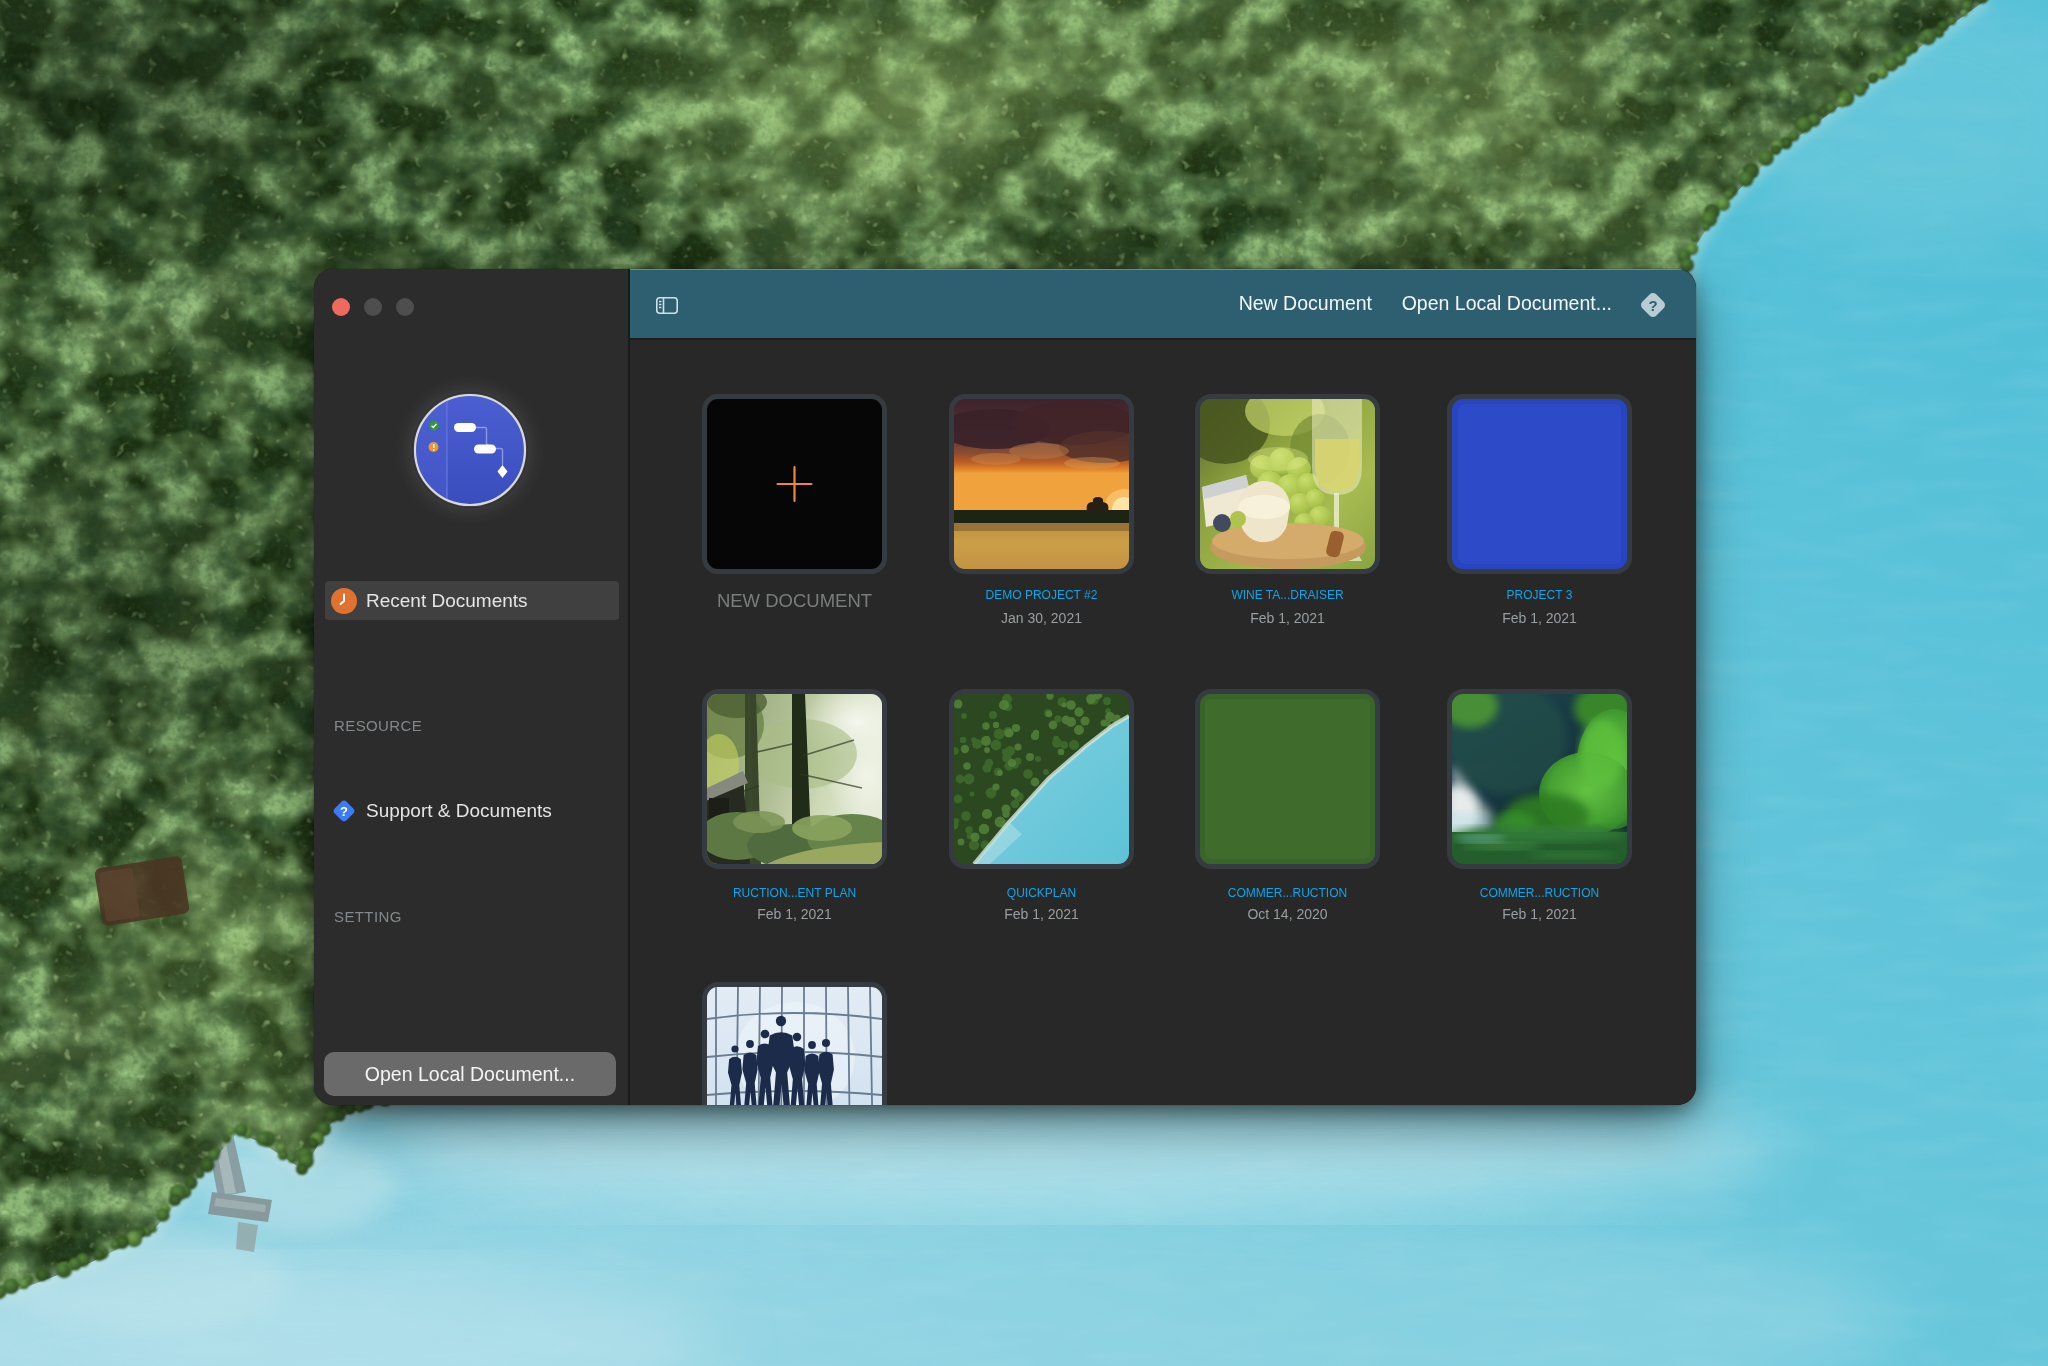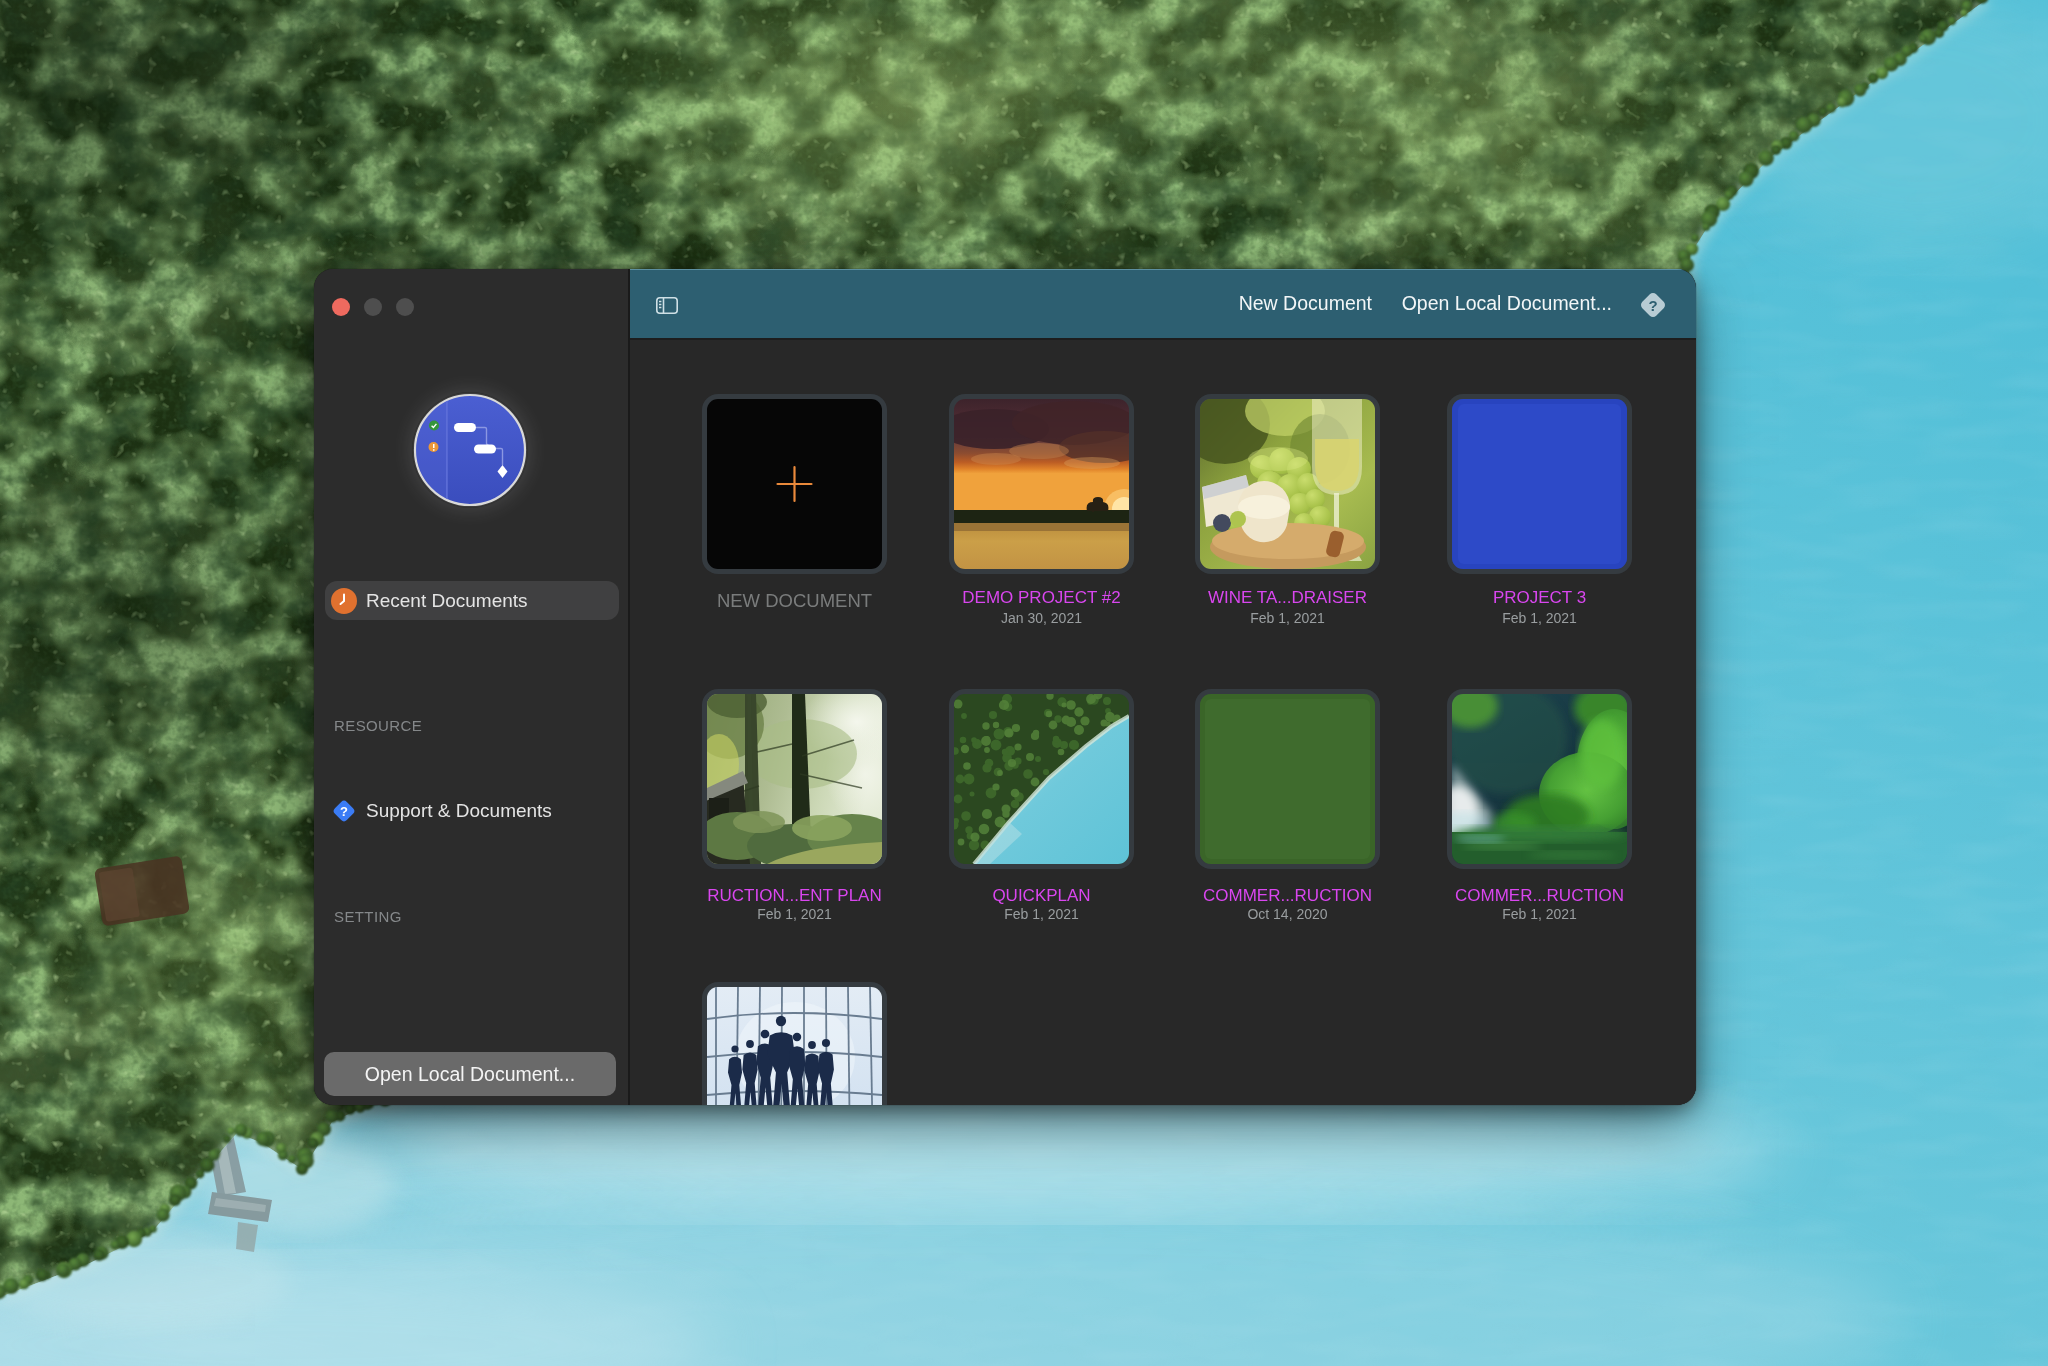--- a/index.html
+++ b/index.html
@@ -11,21 +11,21 @@
 #content{position:absolute;left:316px;top:69px;width:1066px;height:767px;background:#282828;border-top:2px solid #1d1d1d;box-sizing:border-box;}
 .tl{position:absolute;top:29px;width:18px;height:18px;border-radius:50%;}
 .abs{position:absolute;}
 .srow{position:absolute;left:11px;width:294px;height:39px;}
 .slabel{position:absolute;left:41px;top:0;height:39px;line-height:39px;font-size:19px;color:#e4e4e4;white-space:nowrap;}
 .shead{position:absolute;left:20px;font-size:15px;color:#85888a;letter-spacing:.4px;}
 .sicon{position:absolute;left:6px;top:7px;width:26px;height:26px;}
 .tile{position:absolute;width:185px;height:180px;background:#353b40;border-radius:16px;}
 .tile .im{position:absolute;left:5px;top:5px;width:175px;height:170px;border-radius:11px;overflow:hidden;}
 .tile .im svg{display:block;}
-.tt{position:absolute;width:246px;text-align:center;font-size:17px;color:#d946ef;white-space:nowrap;}
+.tt{position:absolute;width:246px;text-align:center;font-size:12px;color:#0ea5e9;white-space:nowrap;}
 .td{position:absolute;width:246px;text-align:center;font-size:14px;color:#9a9ea0;white-space:nowrap;}
 .tbtxt{position:absolute;top:0;height:69px;line-height:69px;font-size:19.5px;color:#f2f6f7;white-space:nowrap;}
 </style>
 </head>
 <body>
 <svg id="bg" width="2048" height="1366" viewBox="0 0 2048 1366">
   <defs>
     <filter id="fCrown" x="0" y="0" width="100%" height="100%">
       <feTurbulence type="fractalNoise" baseFrequency="0.02 0.022" numOctaves="3" seed="8"></feTurbulence>
       <feColorMatrix type="matrix" values="0 0 0 0 0.30  0 0 0 0 0.54  0 0 0 0 0.21  0 0 2.8 0 -1.0"></feColorMatrix>
@@ -283,21 +283,21 @@
           <rect x="21" y="57.2" width="1.5" height="1.5" fill="#fff"></rect>
         <g fill="none" stroke="#8b97e2" stroke-width="1.4">
           <path d="M64 35.5 h9 q1.5 0 1.5 1.5 v14 q0 2 2 2"></path>
           <path d="M83 56.5 h6 q1.5 0 1.5 1.5 v15"></path>
         </g>
         <rect x="42" y="31" width="22" height="9" rx="4.5" fill="#fff"></rect>
         <rect x="62" y="52.5" width="22" height="9" rx="4.5" fill="#fff"></rect>
         <path d="M90.5 73 l5 6.5 l-5 6.5 l-5 -6.5 z" fill="#fff"></path>
       </svg>
     </div>
-    <div class="srow" style="top:312px;background:#404041;border-radius:12px;">
+    <div class="srow" style="top:312px;background:#404041;border-radius:4px;">
       <div class="sicon" id="ic-clock"><svg width="26" height="26" viewBox="0 0 26 26">
             <circle cx="13" cy="13" r="13" fill="#e0712f"></circle>
             <path d="M13 6.5 L13 13 L9.5 16" stroke="#fff" stroke-width="2" fill="none" stroke-linecap="round"></path>
           </svg></div>
       <div class="slabel">Recent Documents</div>
     </div>
     <div class="shead" style="top:448px;">RESOURCE</div>
     <div class="srow" style="top:522px;">
       <div class="sicon" id="ic-help"><svg width="26" height="26" viewBox="0 0 26 26">
             <rect x="4.6" y="4.6" width="16.8" height="16.8" rx="4" fill="#3b7cf5" transform="rotate(45 13 13)"></rect>

